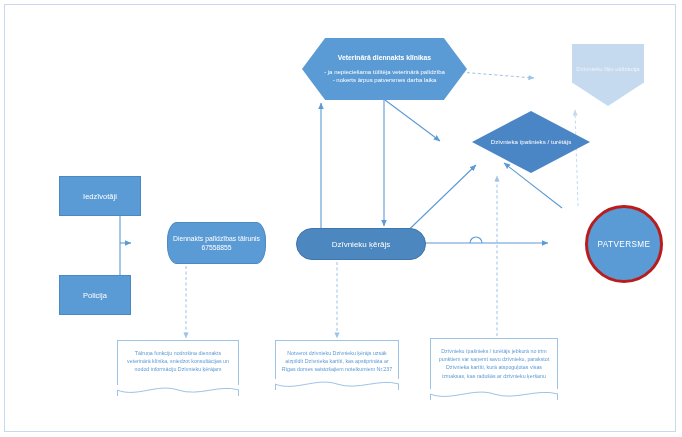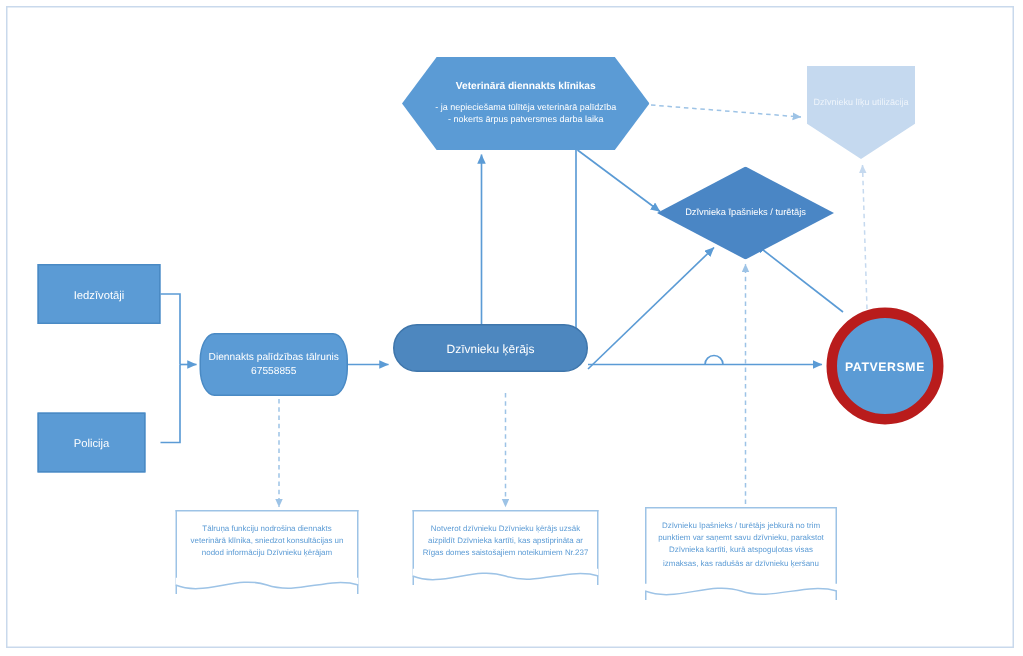--- a/index.html
+++ b/index.html
@@ -3,37 +3,37 @@
 <meta charset="utf-8">
 <style>
   html,body{margin:0;padding:0;background:#ffffff;}
   body{width:682px;height:437px;font-family:"Liberation Sans",sans-serif;}
   #canvas{position:relative;width:682px;height:437px;overflow:hidden;background:#fff;}
 
   .page-border{position:absolute;left:4px;top:4px;width:672px;height:428px;border:1px solid #c9d9ec;box-sizing:border-box;}
 
   .svg-layer{position:absolute;left:0;top:0;width:682px;height:437px;}
 
-  .node{position:absolute;display:flex;align-items:center;justify-content:flex-end;text-align:center;color:#ffffff;box-sizing:border-box;}
+  .node{position:absolute;display:flex;align-items:center;justify-content:flex-end;text-align:center;color:#ffffff;box-sizing:border-box;margin-left:34px;}
   .node .txt{width:100%;padding:0 4px;box-sizing:border-box;}
 
   
   .rect-node{background:#5b9bd5;border:1px solid #4a8ac4;}
   #node-iedzivotaji{left:25px;top:176px;width:82px;height:40px;font-size:7.5px;}
   #node-policija{left:25px;top:275px;width:72px;height:40px;font-size:7.5px;}
 
   
   #node-talrunis{left:133px;top:222px;width:99px;height:42px;font-size:6.8px;line-height:1.35;
     background:#5b9bd5;border:1px solid #4a8ac4;border-radius:10px/18px;}
-  #node-kerajs{left:262px;top:216px;width:130px;height:32px;font-size:8px;
+  #node-kerajs{left:262px;top:228px;width:130px;height:32px;font-size:8px;
     background:#4d87bf;border:1px solid #3f76ab;border-radius:16px;}
 
   
   #node-patversme{left:551px;top:205px;width:78px;height:78px;border-radius:50%;
-    background:#5b9bd5;border:7px solid #b91c1c;font-size:8.2px;font-weight:bold;letter-spacing:.4px;}
+    background:#5b9bd5;border:3px solid #b91c1c;font-size:8.2px;font-weight:normal;letter-spacing:.4px;}
 
   
   #node-klinika{left:268px;top:38px;width:165px;height:62px;font-size:6px;line-height:1.45;
     color:#fff;}
   #node-klinika .hexbg{position:absolute;left:0;top:0;width:100%;height:100%;background:#5b9bd5;
     clip-path:polygon(14% 0,86% 0,100% 50%,86% 100%,14% 100%,0 50%);}
   #node-klinika .txt{position:relative;z-index:2;}
   #node-klinika .title{font-weight:bold;font-size:6.8px;display:block;margin-bottom:5px;}
 
   

